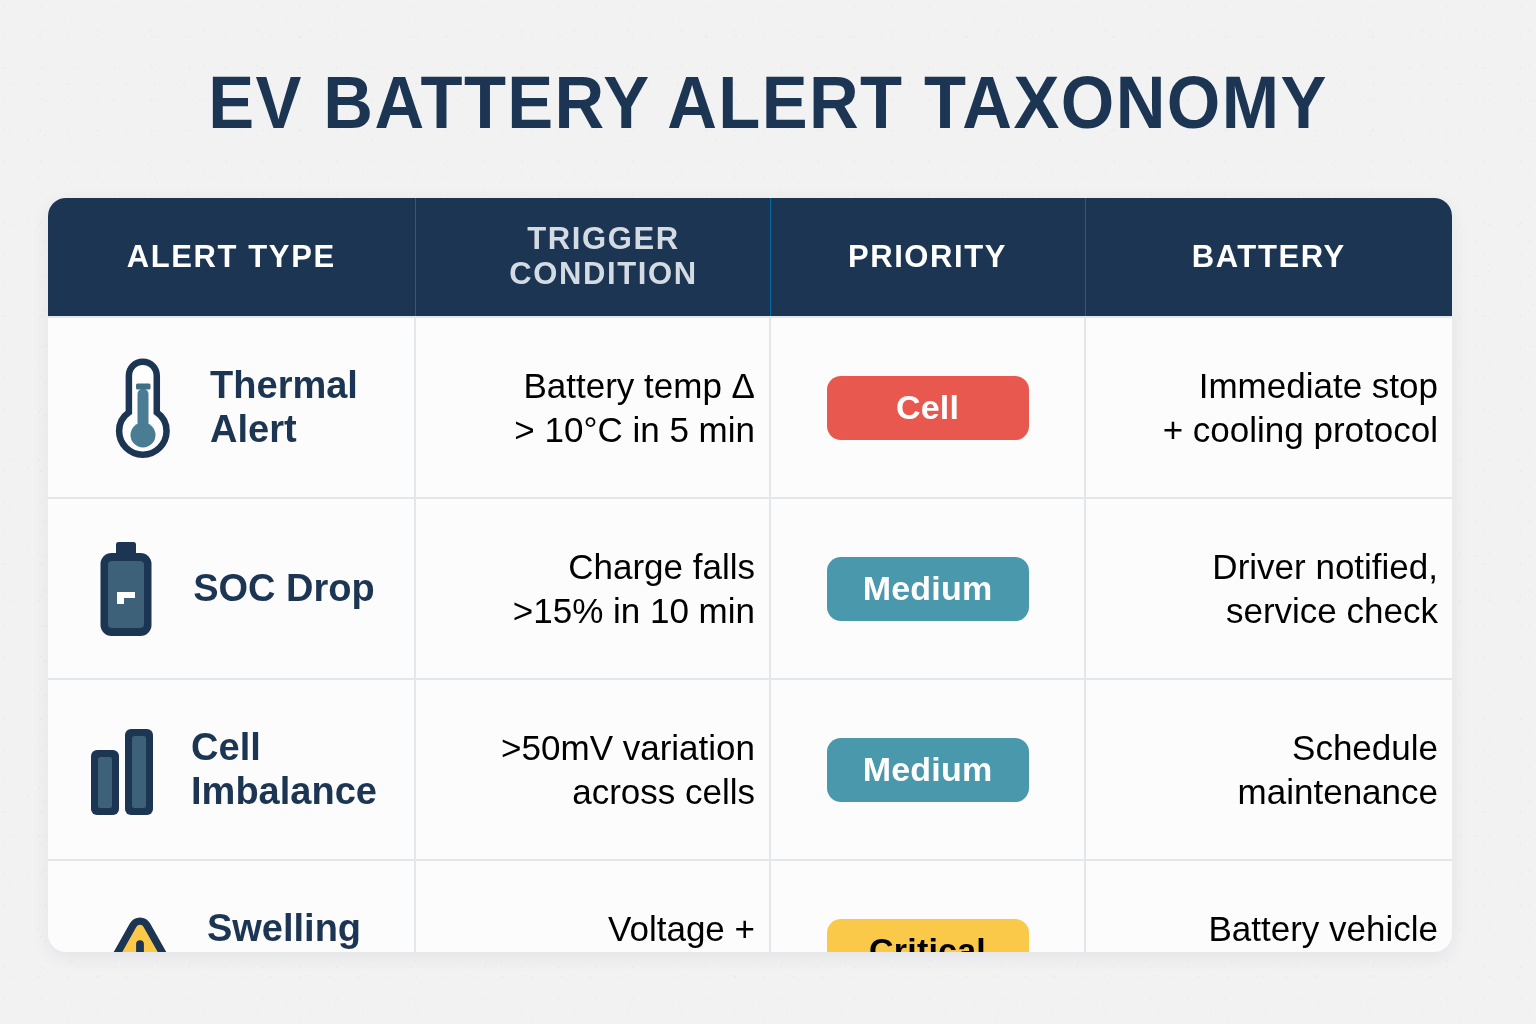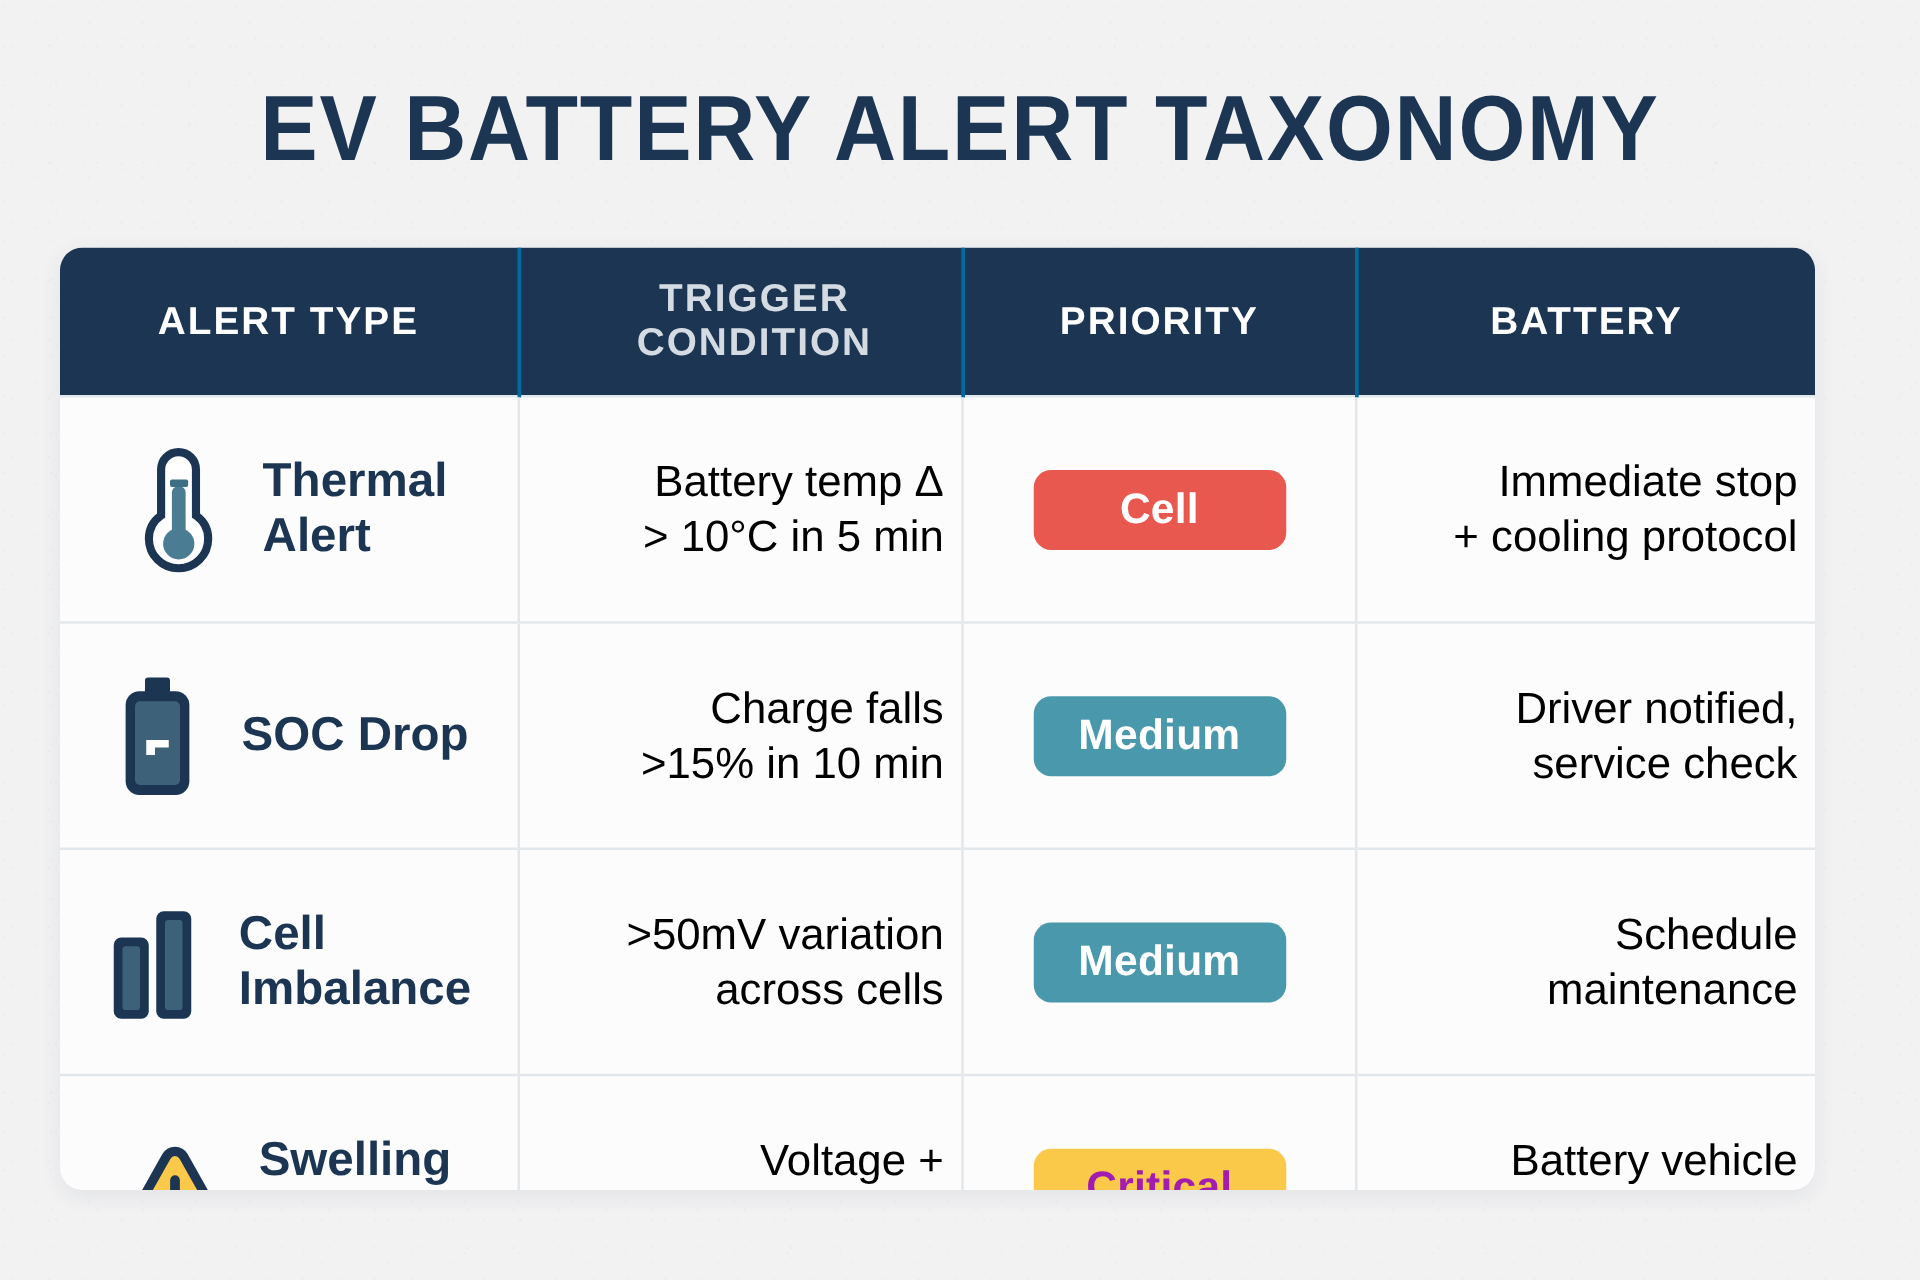--- a/index.html
+++ b/index.html
@@ -79,21 +79,21 @@
     height: 118px;
     color: #ffffff;
     font-family: "Liberation Sans Narrow", "Liberation Sans", sans-serif;
     font-size: 31px;
     font-weight: bold;
     letter-spacing: 1.6px;
     text-align: center;
     vertical-align: middle;
     padding: 0 10px;
     line-height: 1.12;
-    border-right: 3px solid #0369a1;
+    border-right: 1px solid #0369a1;
   }
   thead th:last-child { border-right: none; }
   thead th.dim { color: #d4dbe3; }
 
   tbody td {
     border-top: 2px solid #e2e7ec;
     border-right: 2px solid #e2e7ec;
     text-align: center;
     vertical-align: middle;
     color: #1b3552;
@@ -147,21 +147,21 @@
     min-width: 150px;
     padding: 14px 26px 16px;
     border-radius: 14px;
     font-size: 34px;
     font-weight: bold;
     line-height: 1;
     letter-spacing: 0.2px;
   }
   .badge.high    { background: #e8584e; color: #ffffff; }
   .badge.medium  { background: #4a98ab; color: #ffffff; }
-  .badge.critical{ background: #fbc94a; color: #a21caf; text-decoration: underline; }
+  .badge.critical{ background: #fbc94a; color: #000000; text-decoration: underline; }
 </style>
 </head>
 <body>
 
 <div class="bg-noise"></div>
 
 <div class="page">
 
   <div class="title">EV BATTERY ALERT TAXONOMY</div>
 

